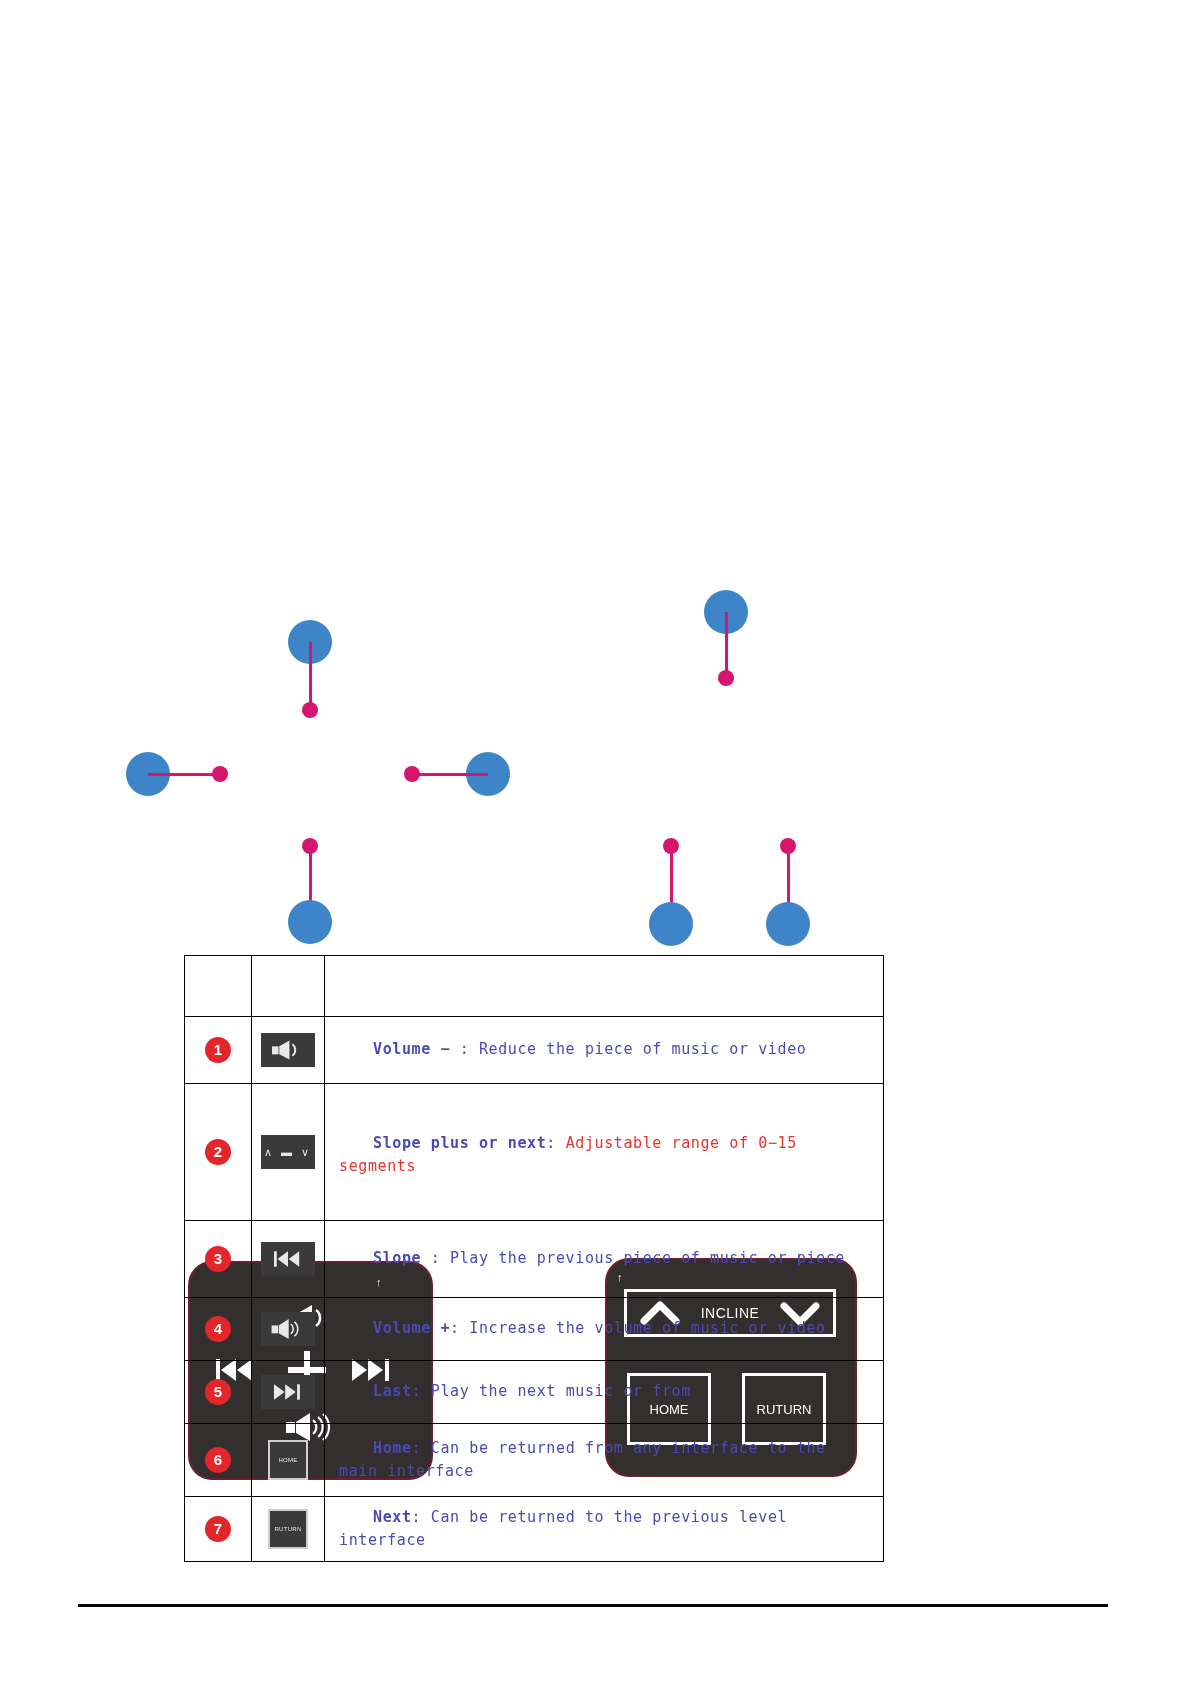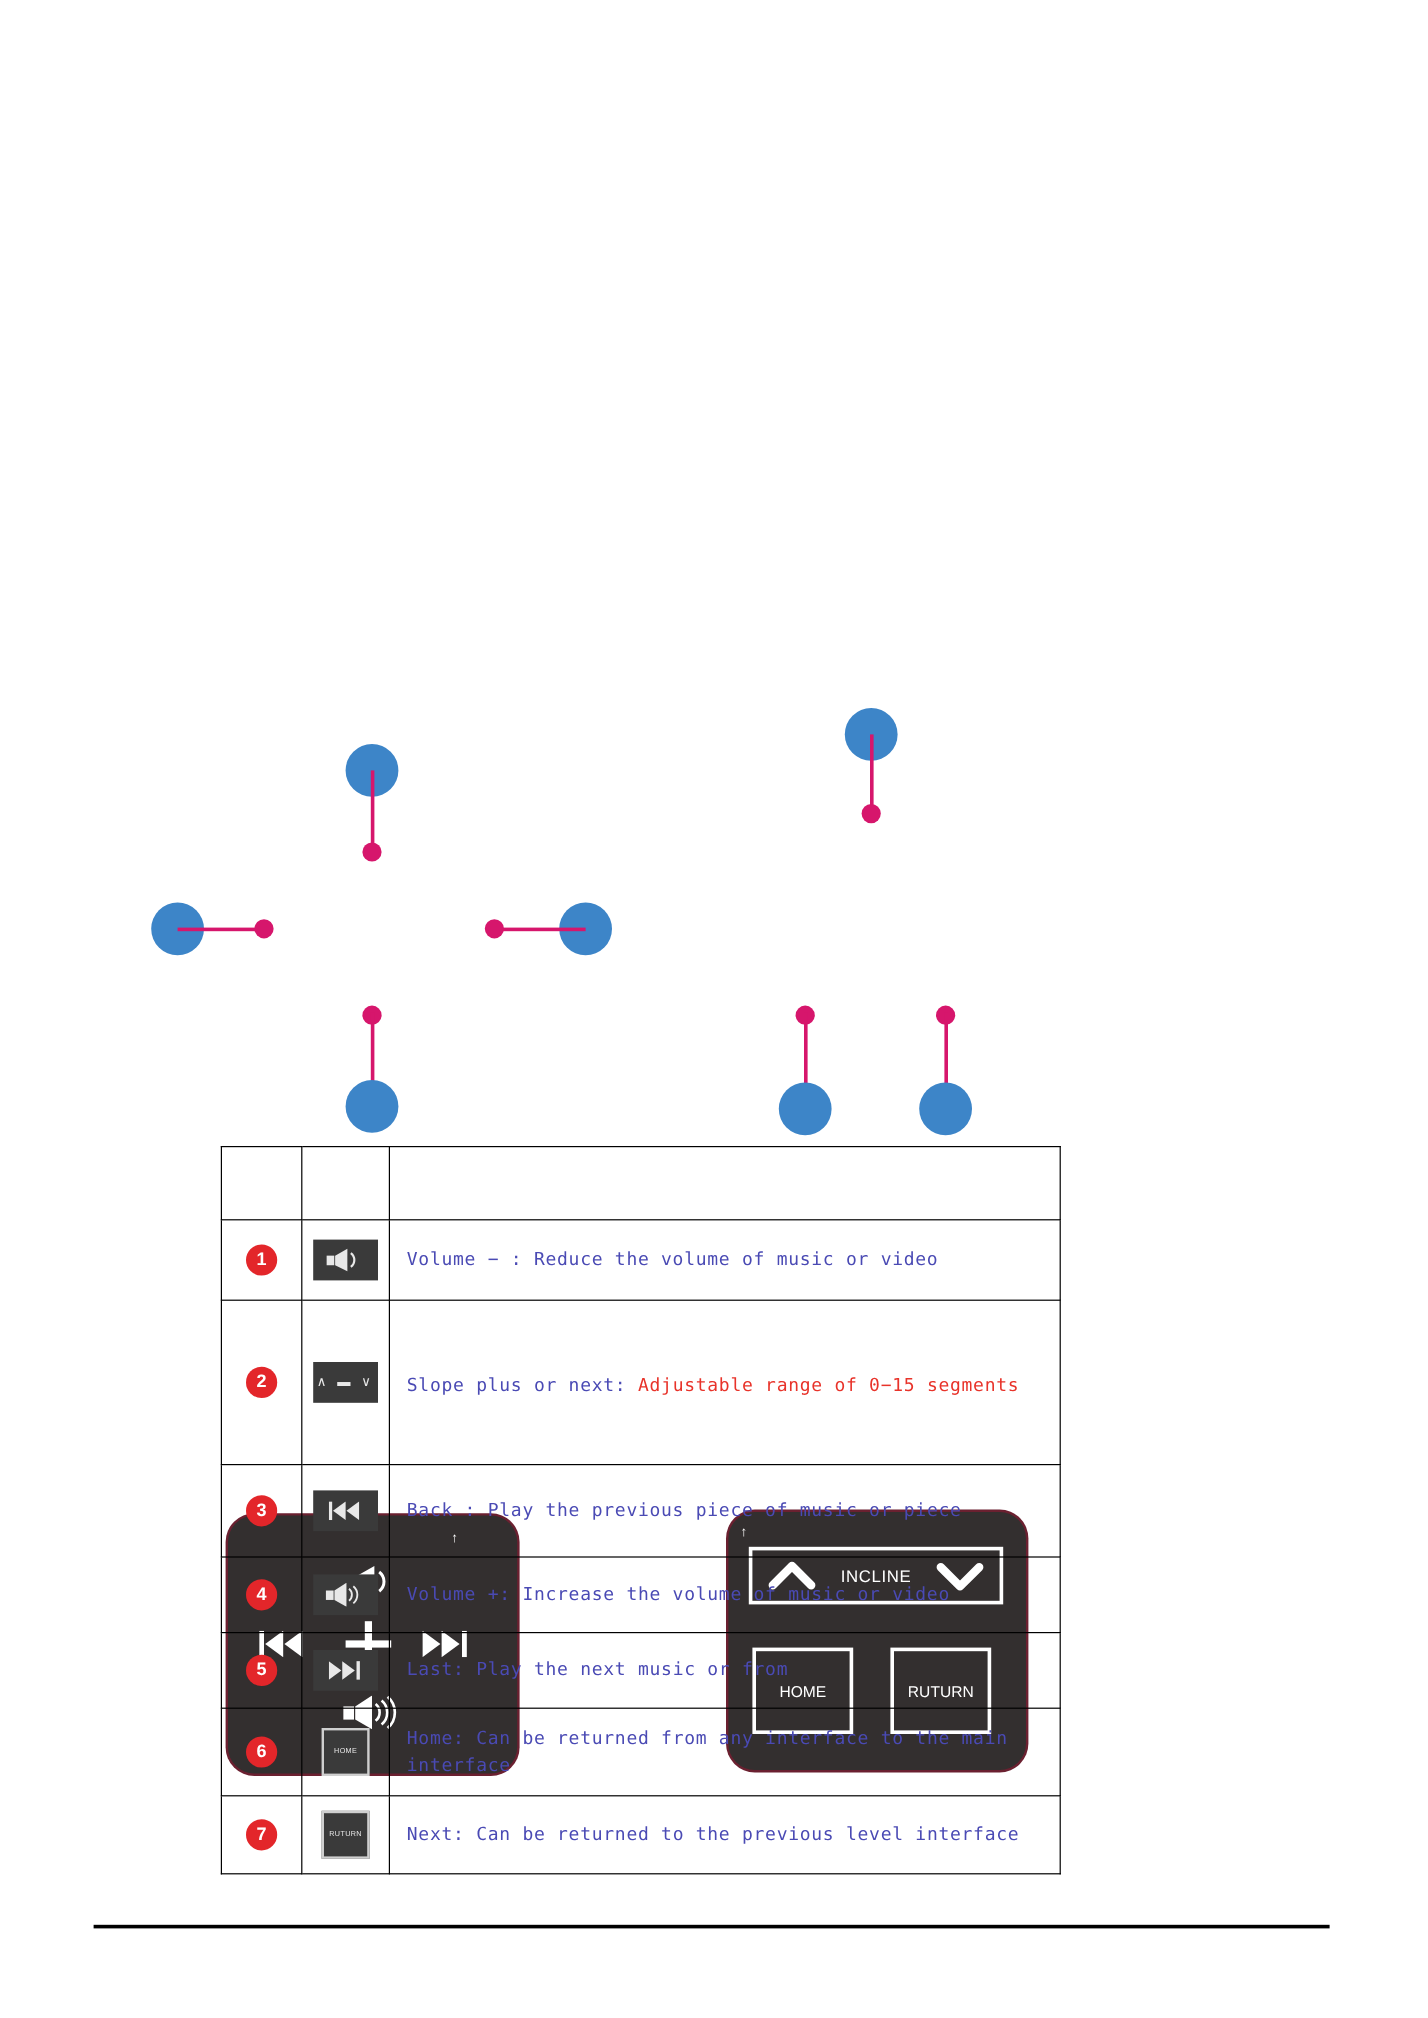--- a/index.html
+++ b/index.html
@@ -162,21 +162,21 @@
     letter-spacing: 0.3px;
   }
 
   .desc {
     font-family: "DejaVu Sans Mono", monospace;
     font-size: 15px;
     color: #4a4ab4;
     letter-spacing: 0.6px;
     line-height: 1.55;
   }
-  .desc .em { font-weight: normal; }
+  .desc .em { font-weight: bold; margin-left: 34px; }
   .desc .red { color: #e8332a; }
 
   
   .r1 td { height: 54px; }
   .r2 td { height: 118px; vertical-align: top; }
   .r2 .col-num, .r2 .col-icon { vertical-align: middle; }
   .r3 td { height: 64px; }
   .r4 td { height: 50px; }
   .r5 td { height: 50px; }
   .r6 td { height: 60px; }
@@ -302,21 +302,21 @@
         <span class="icon-chip">
           <svg width="32" height="20" viewBox="0 0 44 26">
             <rect x="0" y="8" width="9" height="11" fill="#e8e8e8"></rect>
             <polygon points="10,8 24,0 24,26 10,19" fill="#e8e8e8"></polygon>
             <path d="M28 5 A 10 10 0 0 1 28 21" stroke="#e8e8e8" stroke-width="2.5" fill="none"></path>
           </svg>
         </span>
       </td>
       <td class="col-desc">
         <span class="desc">
-          <span class="em">Volume −</span><span> :</span><span> Reduce the volume of music or video</span>
+          <span class="em">Volume −</span><span> :</span><span> Reduce the piece of music or video</span>
         </span>
       </td>
     </tr>
 
     <tr class="r2">
       <td class="col-num">
         <span class="num-badge">2</span>
       </td>
       <td class="col-icon">
         <span class="icon-chip incline">∧ ▬ ∨</span>
@@ -336,21 +336,21 @@
         <span class="icon-chip">
           <svg width="28" height="16" viewBox="0 0 40 22">
             <rect x="0" y="0" width="4" height="22" fill="#e8e8e8"></rect>
             <polygon points="20,0 20,22 5,11" fill="#e8e8e8"></polygon>
             <polygon points="36,0 36,22 21,11" fill="#e8e8e8"></polygon>
           </svg>
         </span>
       </td>
       <td class="col-desc">
         <span class="desc">
-          <span class="em">Back</span><span> :</span><span> Play the previous piece of music or piece</span>
+          <span class="em">Slope</span><span> :</span><span> Play the previous piece of music or piece</span>
         </span>
       </td>
     </tr>
 
     <tr class="r4">
       <td class="col-num">
         <span class="num-badge">4</span>
       </td>
       <td class="col-icon">
         <span class="icon-chip">

